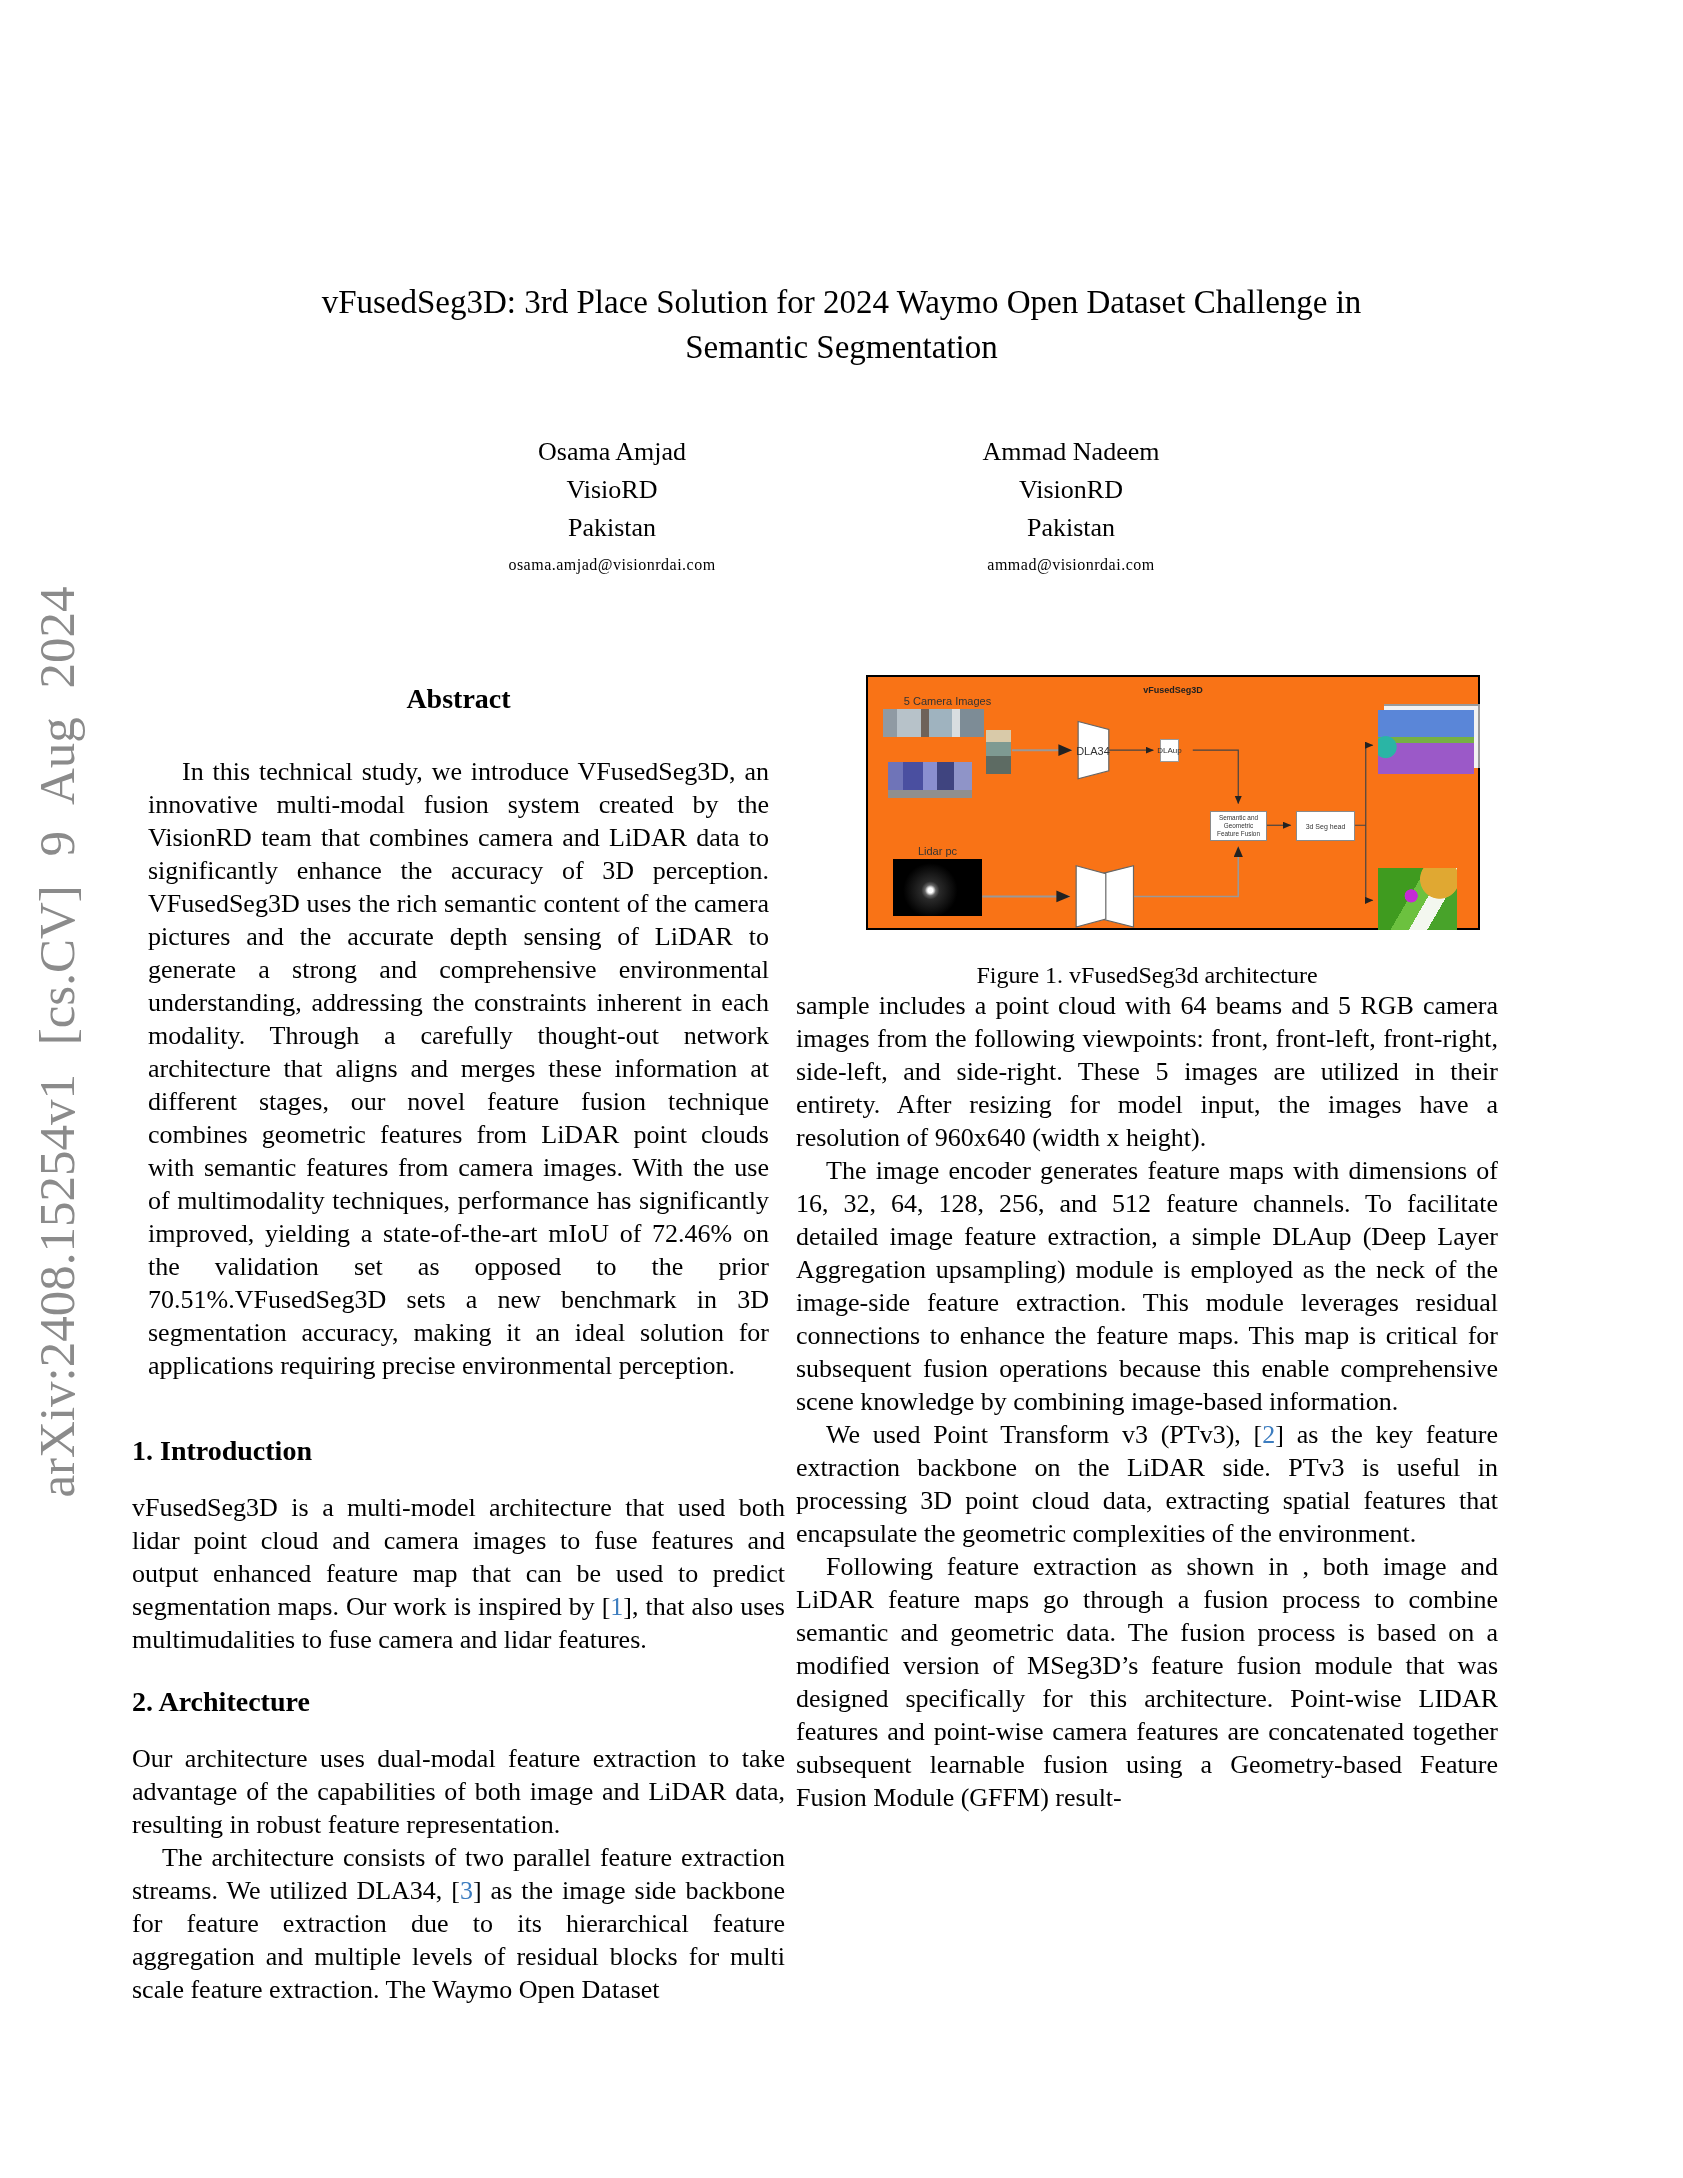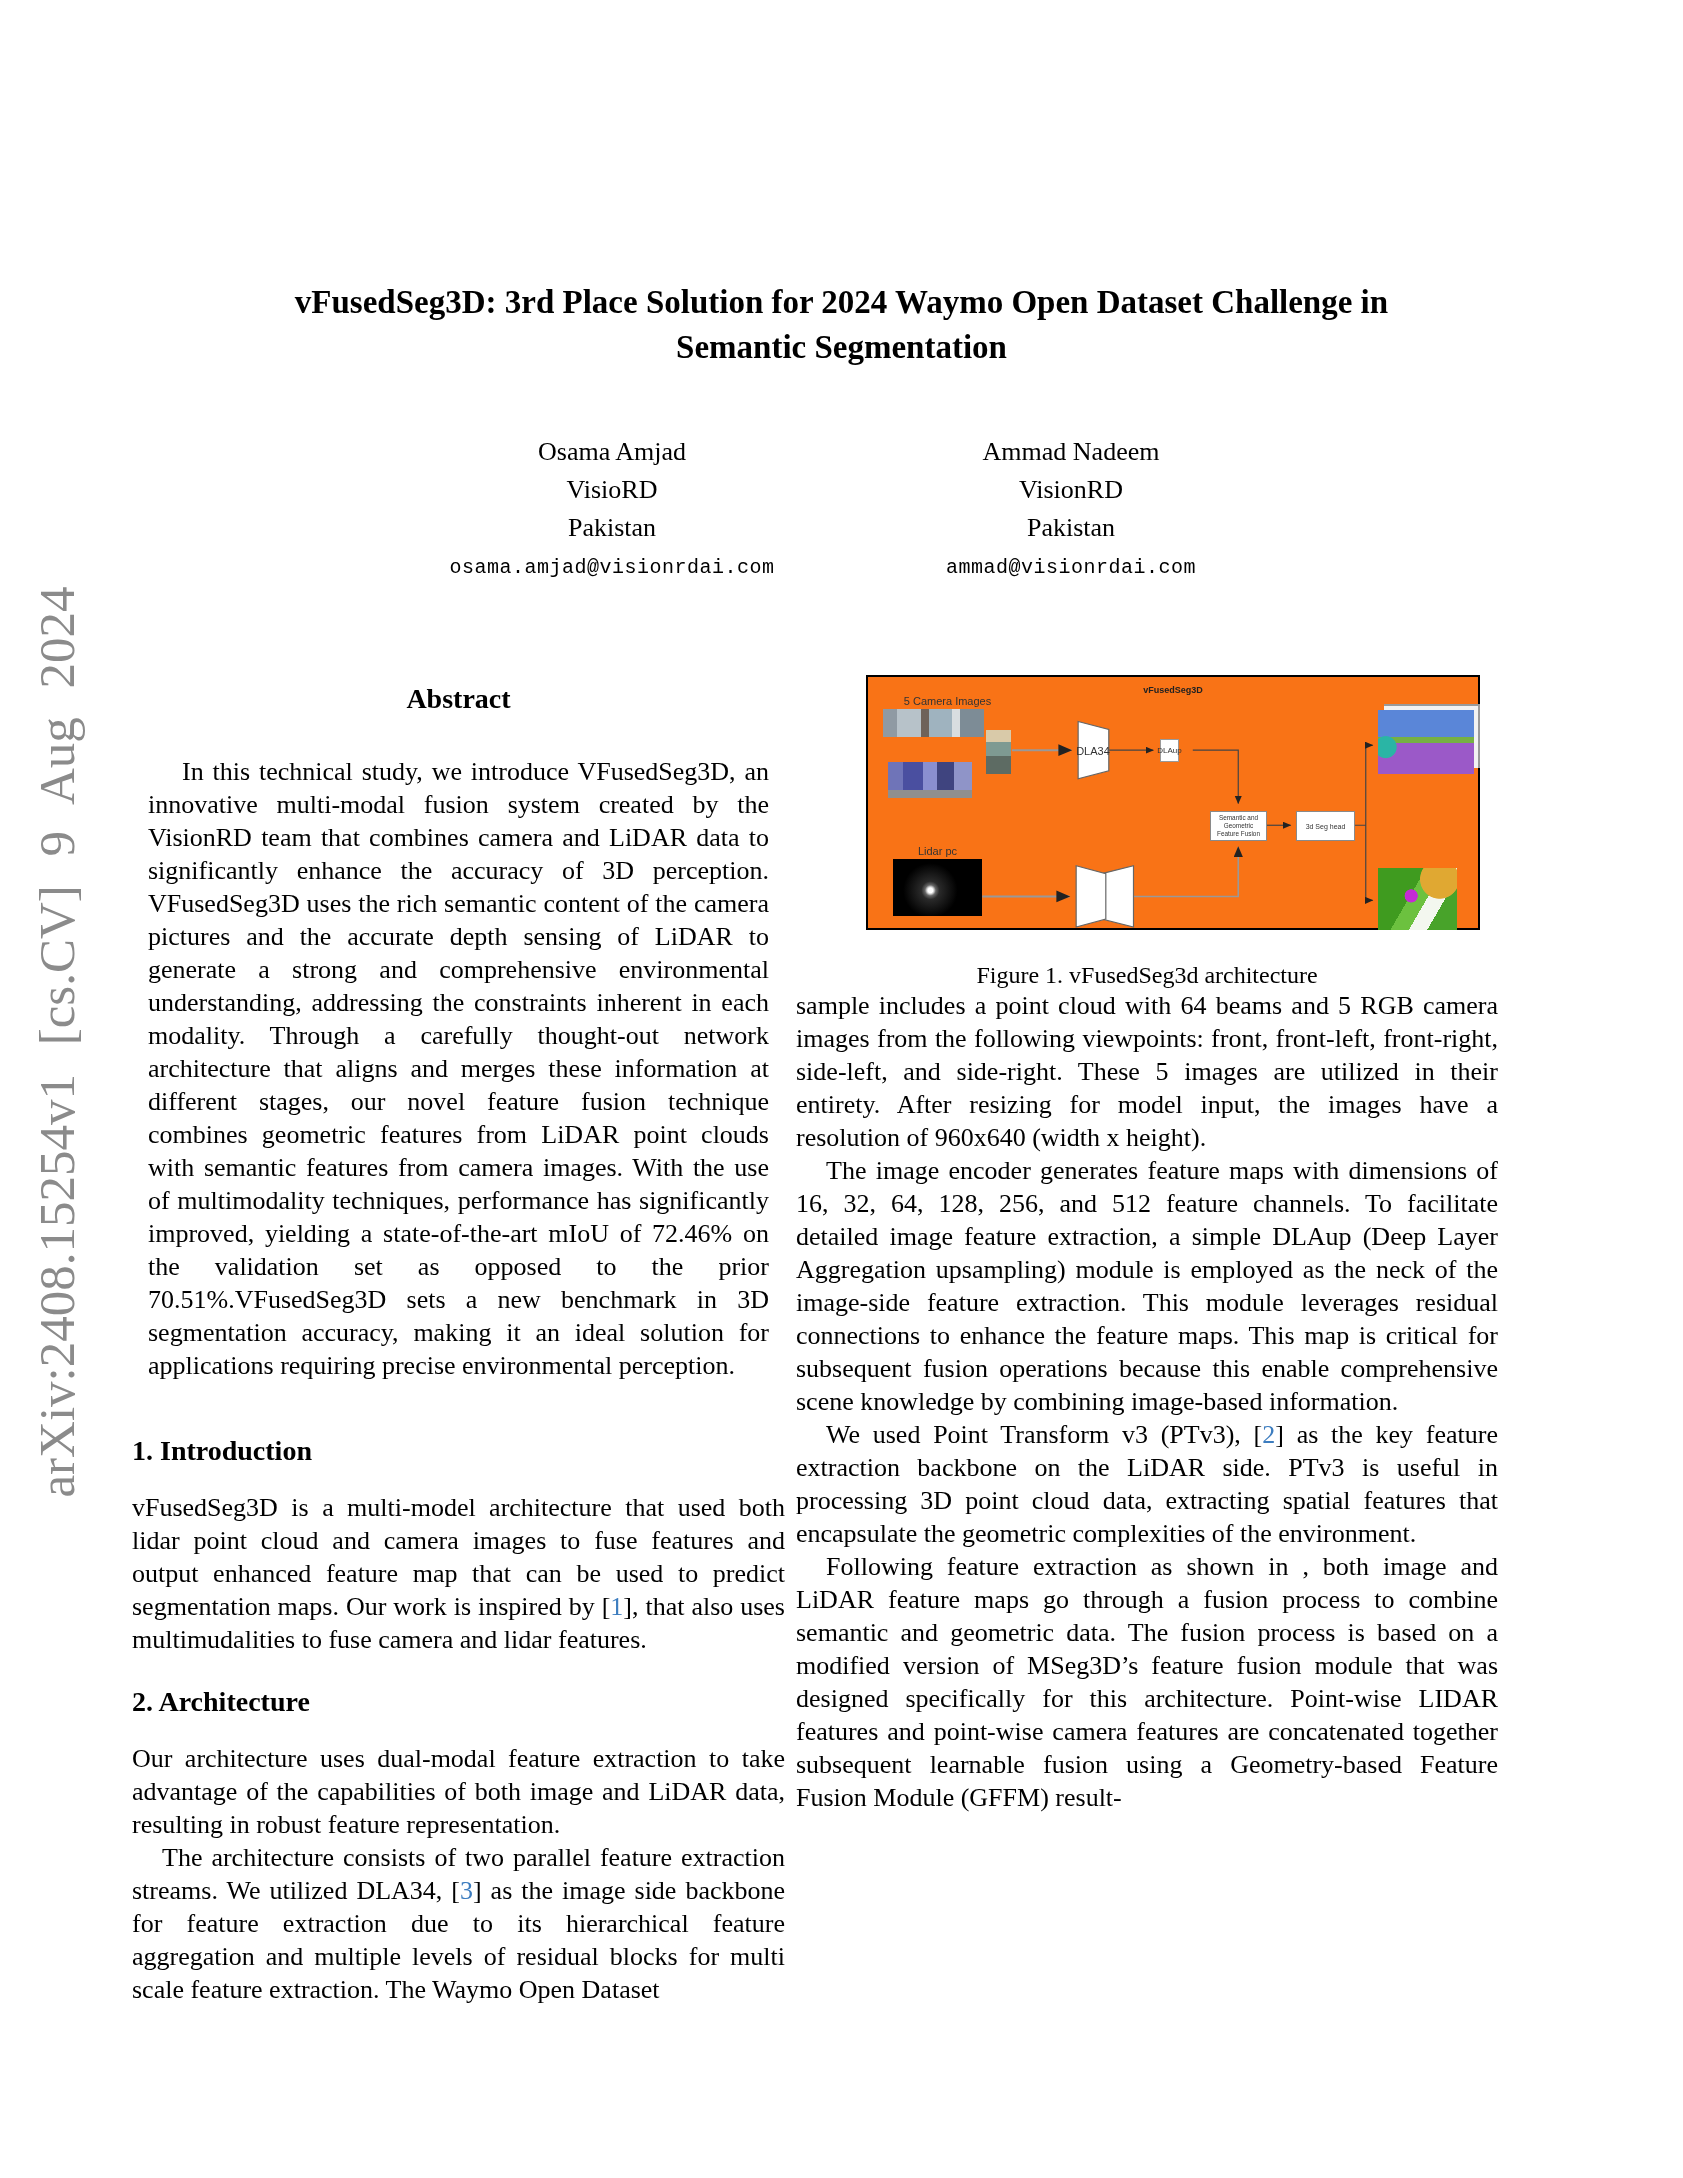--- a/index.html
+++ b/index.html
@@ -9,27 +9,27 @@
   }
   
   .arxiv-banner {
     position:absolute; top:1042px; left:57px;
     transform:translate(-50%,-50%) rotate(-90deg);
     white-space:nowrap; color:#8b8b8b; font-size:51px; word-spacing:16px;
     font-family:"Liberation Serif","DejaVu Serif",serif;
   }
   
   .header { position:absolute; left:0; right:0; top:280px; text-align:center; }
-  .title { font-size:33px; font-weight:bold; line-height:45px; margin:0; }
+  .title { font-size:33px; font-weight:normal; line-height:45px; margin:0; }
   .authors { display:flex; justify-content:center; gap:83px; margin-top:63px; }
   .author { text-align:center; min-width:376px; }
   .author .a-line { font-size:26px; line-height:38px; }
   .author .a-email {
-    font-family:Liberation Mono, monospace;
-    font-size:20px; margin-top:9px; letter-spacing:0.5px;
+    font-family:Liberation Serif, serif;
+    font-size:16px; margin-top:9px; letter-spacing:0.5px;
   }
   
   .col { position:absolute; top:0; }
   .col-left  { left:132px; width:653px; top:683px; }
   .col-right { left:796px; width:702px; top:675px; }
   .abstract-head { text-align:center; font-weight:bold; font-size:28px; margin-bottom:40px; }
   .abstract-body {
     font-size:26px; line-height:33px; text-align:justify;
     text-indent:34px; margin:16px;
   }

